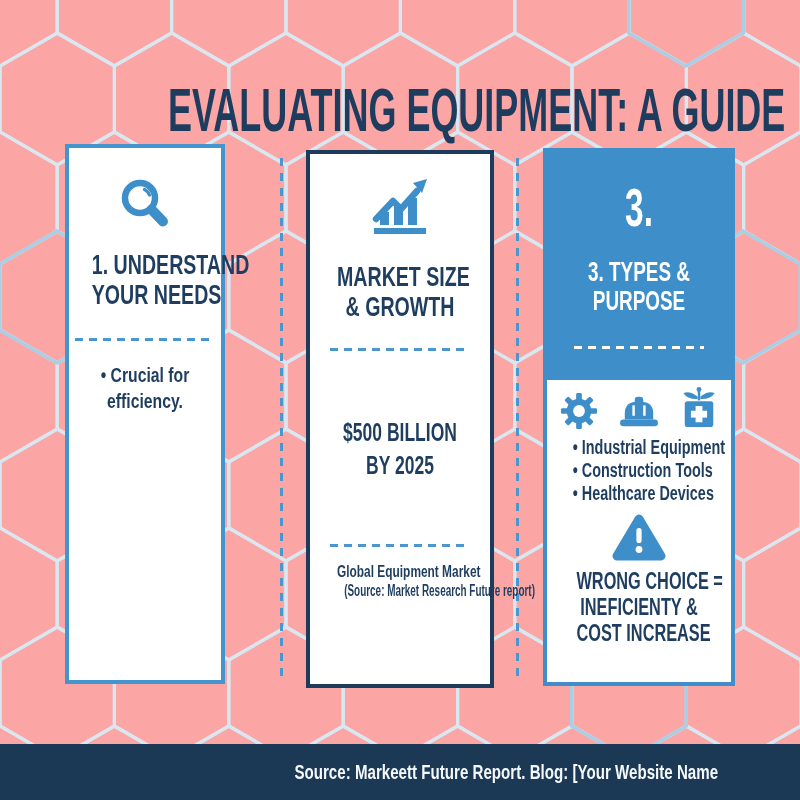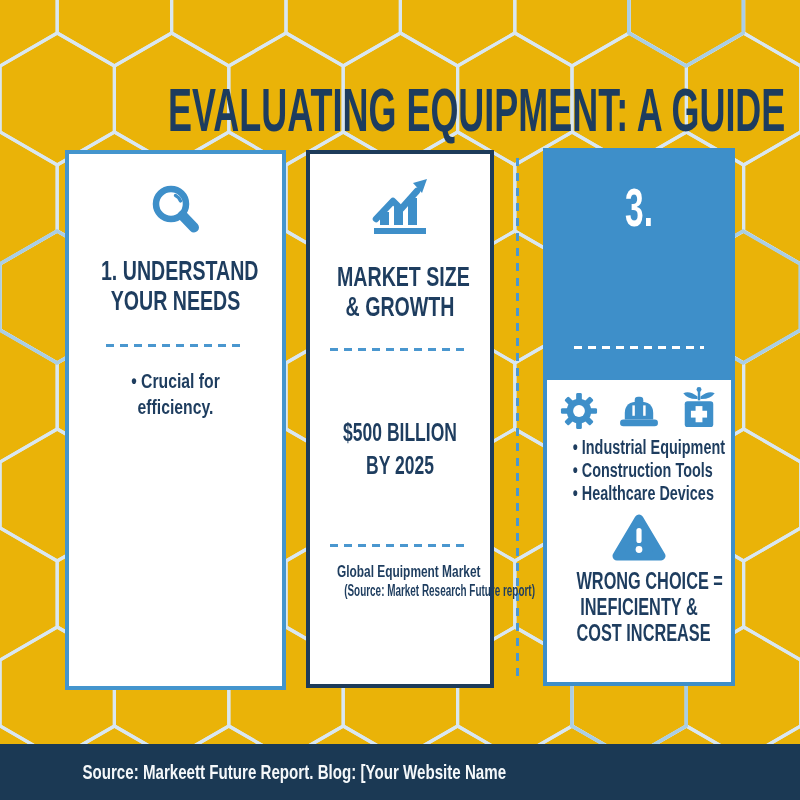--- a/index.html
+++ b/index.html
@@ -1,18 +1,18 @@
 <!DOCTYPE html>
 <html><head>
 <meta charset="utf-8">
 <style>
   html,body{margin:0;padding:0;background:#ffffff;}
   #stage{
     position:relative;width:800px;height:800px;overflow:hidden;
-    background:#eab308;
+    background:#fca5a5;
     font-family:"Liberation Sans", sans-serif;
     color:#1E3D5F;
   }
   #hexbg{position:absolute;left:0;top:0;width:800px;height:800px;}
   #hexbg polygon{fill:none;}
   #hexbg .hexl{stroke:#D9E7F1;stroke-width:3.2;}
   #hexbg .hexa{stroke:#AACEE4;stroke-width:3.6;}
 
   .sx{display:block;}
   .sx58{transform:scaleX(.58);transform-origin:50% 50%;}
@@ -22,21 +22,21 @@
   .sx72{transform:scaleX(.72);transform-origin:50% 50%;}
   .sx75{transform:scaleX(.75);transform-origin:50% 50%;}
 
   .title{
     position:absolute;top:37px;left:0;right:0;text-align:center;
     font-size:62px;line-height:62px;font-weight:bold;color:#1D3C5E;
     letter-spacing:0px;white-space:nowrap;
   }
 
   .card{position:absolute;background:#fff;box-sizing:border-box;}
-  .card1{left:65px;top:150px;width:221px;height:540px;border:4px solid #4495CD;}
+  .card1{left:65px;top:144px;width:160px;height:540px;border:4px solid #4495CD;}
   .card2{left:306px;top:150px;width:188px;height:538px;border:4px solid #1D3B5A;padding-left:28px;}
   .card3{left:543px;top:148px;width:192px;height:538px;border:4px solid #3E8FC9;}
 
   .abs{position:absolute;left:0;right:0;}
   .ctr{text-align:center;}
 
   .icon-wrap{display:flex;justify-content:center;}
 
   .card-heading{
     font-size:28px;line-height:30px;font-weight:bold;color:#1E3D5F;white-space:nowrap;
@@ -58,21 +58,21 @@
 
   .c3-header{position:absolute;left:0;top:0;right:0;height:228px;background:#3E8FC9;}
   .c3-badge{font-size:54px;line-height:54px;font-weight:bold;color:#fff;white-space:nowrap;}
   .c3-heading{font-size:27px;line-height:29px;font-weight:bold;color:#fff;white-space:nowrap;}
   .c3-bullets .bullet-line{font-size:20px;line-height:23px;}
   .icons-row{display:flex;justify-content:center;align-items:flex-end;gap:20px;height:46px;}
   .warn-text{font-size:24px;line-height:26px;font-weight:bold;color:#1E3D5F;white-space:nowrap;}
 
   .footer{
     position:absolute;left:0;top:744px;width:800px;height:56px;background:#1B3954;
-    display:flex;align-items:center;justify-content:flex-start;
+    display:flex;align-items:center;justify-content:flex-end;
   }
   .footer-text{color:#F5F8FA;font-size:21px;font-weight:bold;white-space:nowrap;}
 </style>
 </head>
 <body>
 
 <div id="stage">
 
   <svg id="hexbg">
       <polygon points="-114.4,-66 -57.2,-33 -57.2,33 -114.4,66 -171.60000000000002,33 -171.60000000000002,-33" class="hexl"></polygon>
@@ -224,20 +224,24 @@
     <div class="abs ctr cap2" style="top:428px;">
       <span class="sx sx62">(Source: Market Research Future report)</span>
     </div>
   </section>
 
   <section class="card card3">
     <div class="c3-header">
       <div class="abs ctr c3-badge" style="top:28px;">
         <span class="sx sx62">3.</span>
       </div>
+      <div class="abs ctr c3-heading" style="top:106px;">
+        <span class="sx sx70">3. TYPES &amp;</span>
+        <span class="sx sx70">PURPOSE</span>
+      </div>
       <div class="abs hdash hdash-white" style="top:194px;width:130px;"></div>
     </div>
 
     <div class="abs icons-row" style="top:236px;">
       <span>
         <svg width="38" height="38" viewBox="0 0 40 40">
           <g fill="#3E8FC9">
             <rect x="17" y="1" width="6" height="9" rx="1.5"></rect>
             <rect x="17" y="30" width="6" height="9" rx="1.5"></rect>
             <rect x="1" y="17" width="9" height="6" rx="1.5"></rect>

